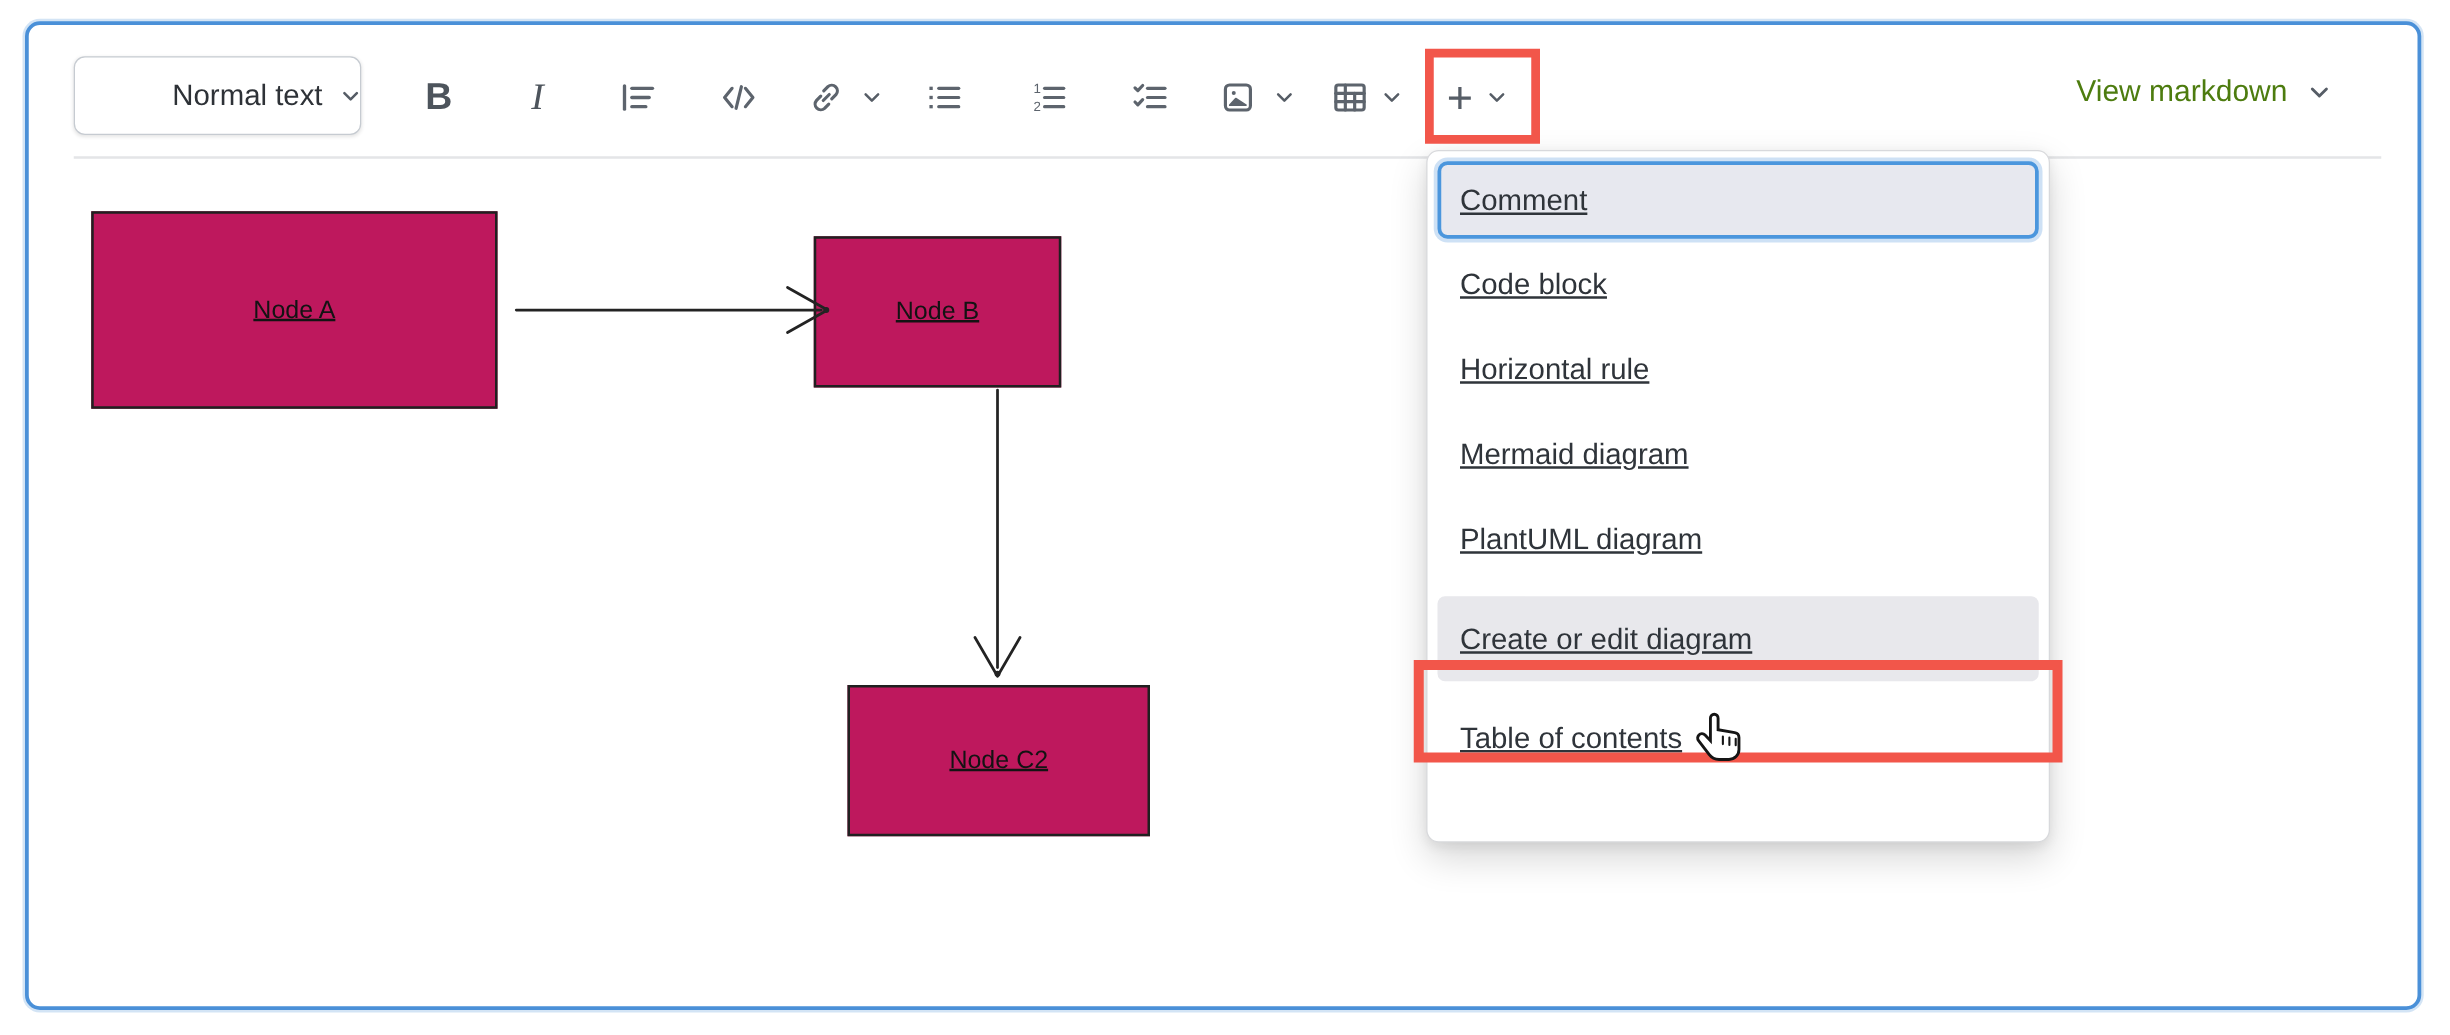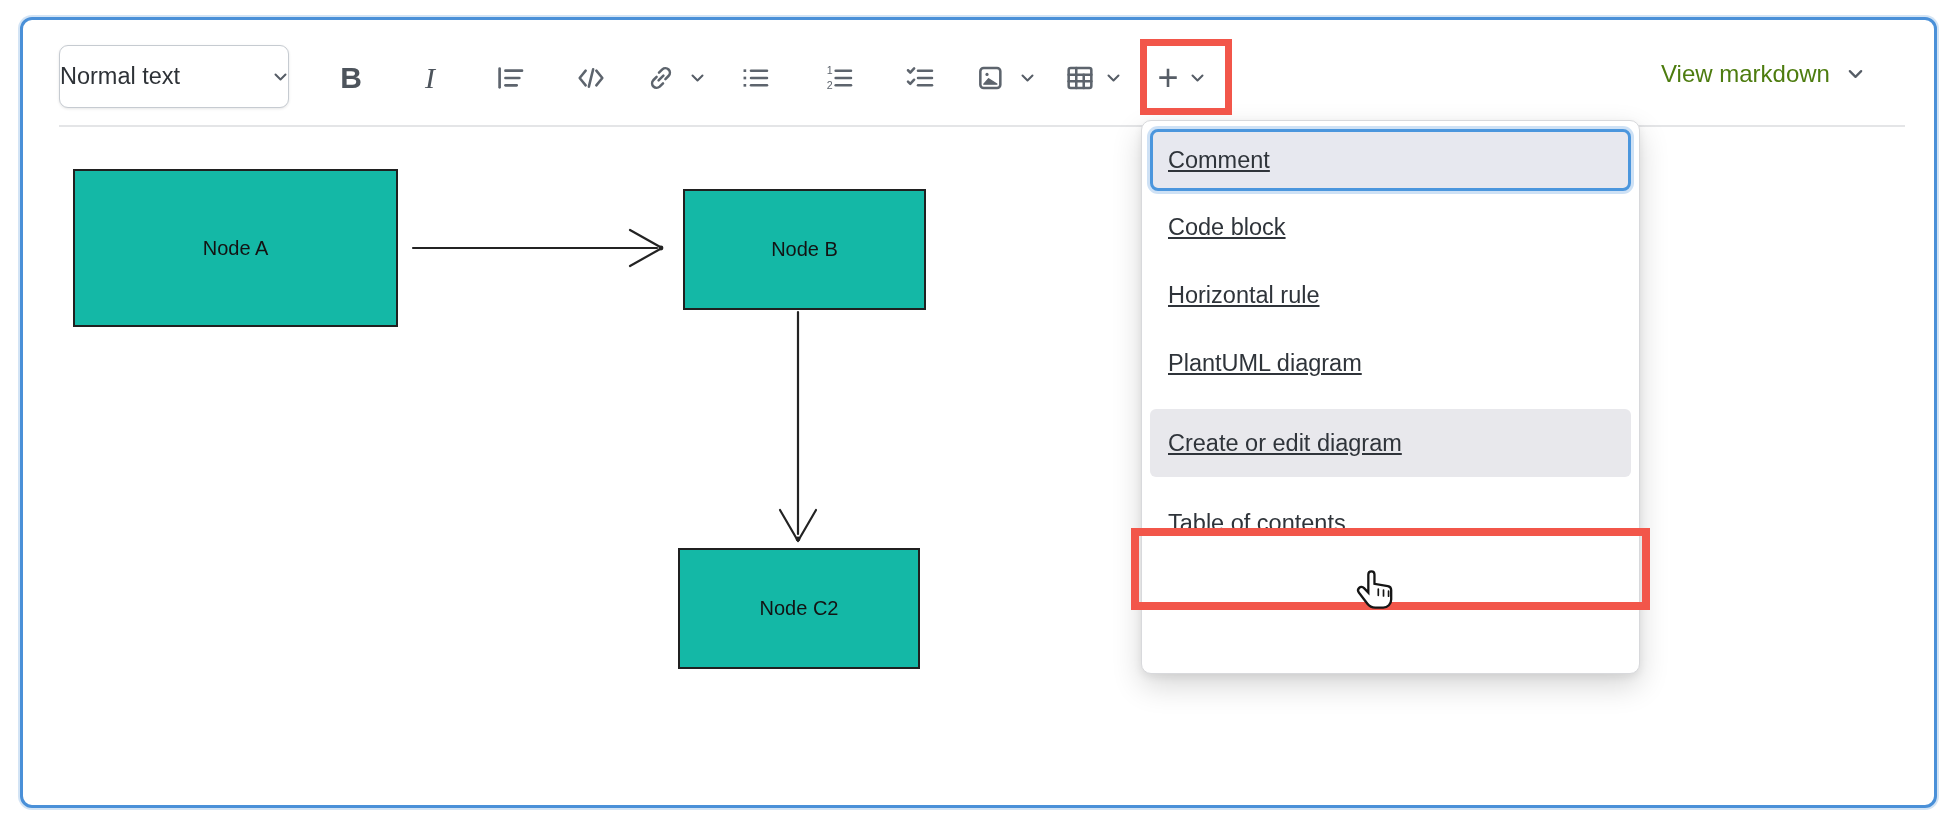--- a/index.html
+++ b/index.html
@@ -4,34 +4,34 @@
 <style>
   html,body{margin:0;padding:0;background:#fff;}
   body{width:1960px;height:828px;position:relative;font-family:"Liberation Sans",sans-serif;-webkit-font-smoothing:antialiased;}
   .frame{position:absolute;left:20px;top:17px;width:1917px;height:791px;box-sizing:border-box;
          background:#fff;border:3px solid #4a90d8;border-radius:12px;
          box-shadow:0 0 0 2px rgba(96,158,219,.28);}
   
   .format-btn{position:absolute;left:36px;top:25px;width:230px;height:63px;box-sizing:border-box;
               border:1.5px solid #c6cbd1;border-radius:9px;background:#fff;
               box-shadow:0 1px 3px rgba(0,0,0,.10);
-              display:flex;align-items:center;justify-content:space-between;gap:15px;
+              display:flex;align-items:center;justify-content:flex-end;gap:15px;
               font-size:23.5px;color:#2e3237;cursor:default;}
   .tbtn{position:absolute;top:38px;width:46px;height:40px;display:flex;align-items:center;justify-content:center;color:#4d545c;}
   .tbtn svg{display:block;}
   .glyph-b{font-size:30px;font-weight:700;}
   .glyph-i{font-size:30px;font-style:italic;font-family:"Liberation Serif",serif;}
   .glyph-plus{font-size:36px;font-weight:400;color:#565d66;line-height:1;}
   .chev{position:absolute;top:52px;width:15px;height:12px;}
   .view-md{position:absolute;top:40px;left:1638px;display:flex;align-items:center;gap:17px;
            font-size:24px;color:#4d7c0f;}
   .divider{position:absolute;left:36px;top:105px;width:1846px;height:1.5px;background:#e4e5e7;}
   
-  .node{position:absolute;box-sizing:border-box;border:2px solid #202020;background:#14b8a6;
-        display:flex;align-items:center;justify-content:center;font-size:20px;color:#131313;}
+  .node{position:absolute;box-sizing:border-box;border:2px solid #202020;background:#be185d;
+        display:flex;align-items:center;justify-content:center;font-size:20px;color:#131313;text-decoration:underline;}
   #arrows{position:absolute;left:0;top:110px;pointer-events:none;}
   
   .menu{position:absolute;left:1118px;top:100px;width:499px;height:554px;box-sizing:border-box;
         background:#fff;border:1.5px solid #d8d9dc;border-radius:10px;
         box-shadow:0 12px 30px rgba(0,0,0,.16),0 3px 9px rgba(0,0,0,.07);
         padding:5px 0;z-index:10;display:flex;flex-direction:column;}
   .menu-item{flex:0 0 67.8px;box-sizing:border-box;display:flex;align-items:center;
              padding:0 26px;font-size:23.5px;color:#2f343a;cursor:default;text-decoration:underline;}
   .menu-item.focused{flex:0 0 62px;height:62px;margin:3px 8px 3px 8px;
              background:#e7e8ef;border:3px solid #4b96dd;border-radius:8px;
@@ -151,21 +151,21 @@
     <svg width="17" height="14" viewBox="0 0 15 12" fill="none" stroke="#565d66" stroke-width="2" stroke-linecap="round" stroke-linejoin="round">
         <polyline points="2.5,3.5 7.5,8.5 12.5,3.5"></polyline>
       </svg>
   </div>
 
   <div class="divider"></div>
 
   <div class="node" style="left:50px;top:149px;width:325px;height:158px">
     <span>Node A</span>
   </div>
-  <div class="node" style="left:660px;top:169px;width:243px;height:121px">
+  <div class="node" style="left:628px;top:169px;width:198px;height:121px">
     <span>Node B</span>
   </div>
   <div class="node" style="left:655px;top:528px;width:242px;height:121px">
     <span>Node C2</span>
   </div>
 
   <svg id="arrows" width="960" height="560" viewBox="0 0 960 560" fill="none" stroke="#232323" stroke-width="2.2" stroke-linecap="round" stroke-linejoin="round">
 
     <line x1="390" y1="118" x2="634" y2="118"></line>
     <polyline points="607,100 639,118 607,136"></polyline>
@@ -180,20 +180,23 @@
     <div class="menu-item focused">
         <span>Comment</span>
       </div>
     <div class="menu-item">
         <span>Code block</span>
       </div>
     <div class="menu-item">
         <span>Horizontal rule</span>
       </div>
     <div class="menu-item">
+        <span>Mermaid diagram</span>
+      </div>
+    <div class="menu-item">
         <span>PlantUML diagram</span>
       </div>
     <div class="menu-item hovered">
         <span>Create or edit diagram</span>
       </div>
     <div class="menu-item">
         <span>Table of contents</span>
       </div>
   </div>
 

